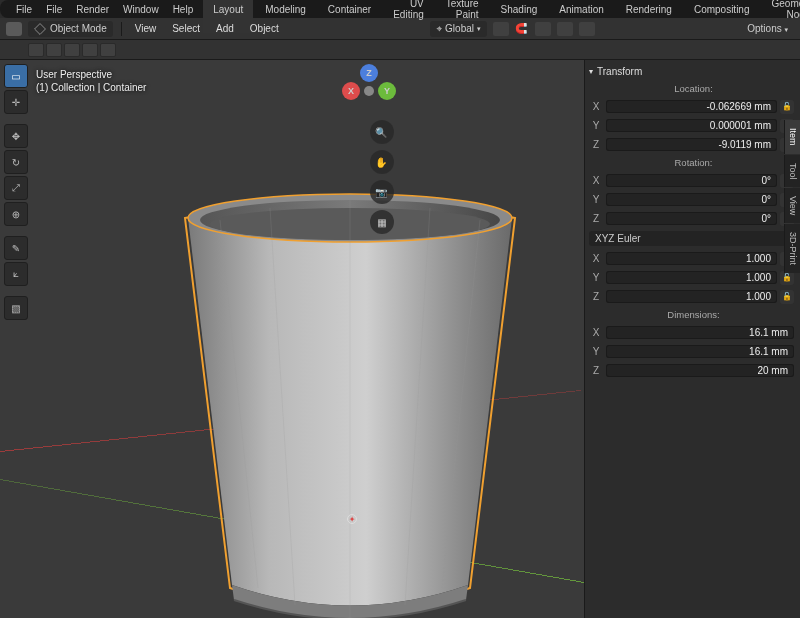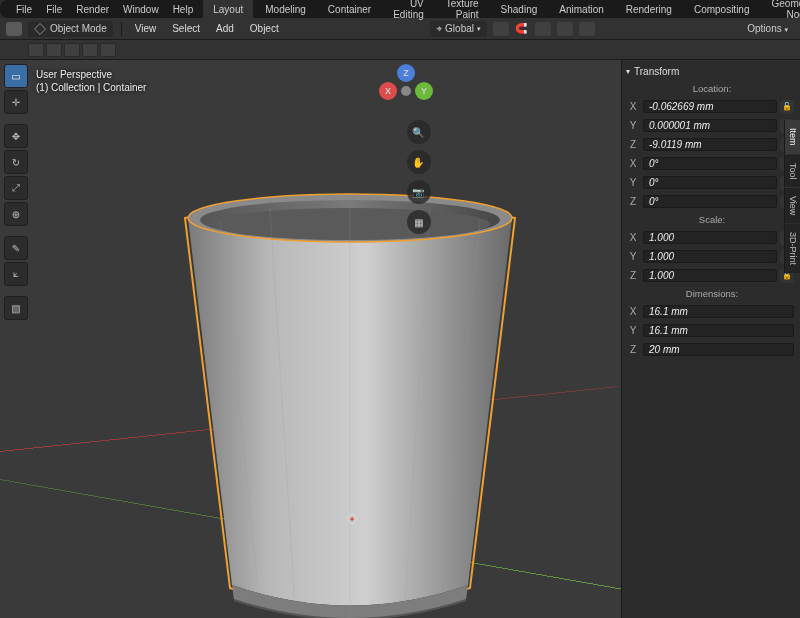--- a/index.html
+++ b/index.html
@@ -52,27 +52,27 @@
 .nav-gizmo .cir { position:absolute; width:18px; height:18px; border-radius:50%; display:flex; align-items:center; justify-content:center; font-size:9px; font-weight:bold; }
 .nav-gizmo .x { background:#dd4c4c; left:0; top:18px; }
 .nav-gizmo .y { background:#6cbb3c; right:0; top:18px; }
 .nav-gizmo .z { background:#4c7fdd; left:18px; top:0; }
 .nav-gizmo .c { position:absolute; width:10px; height:10px; background:#888; border-radius:50%; left:22px; top:22px; }
 
 .cursor3d { position:absolute; left:345px; top:452px; width:14px; height:14px; }
 .cursor3d::before { content:""; position:absolute; inset:2px; border:1px solid #ddd; border-radius:50%; }
 .cursor3d::after { content:"✦"; position:absolute; inset:0; display:flex; align-items:center; justify-content:center; color:#d44; font-size:8px; }
 
-.n-panel { width:179px; background:#2c2c2c; border-left:1px solid #1a1a1a; padding:4px 6px 4px 4px; font-size:10px; color:#ccc; display:flex; flex-direction:column; gap:2px; }
+.n-panel { width:216px; background:#2c2c2c; border-left:1px solid #1a1a1a; padding:4px 6px 4px 4px; font-size:10px; color:#ccc; display:flex; flex-direction:column; gap:2px; }
 .n-panel .section-head { display:flex; align-items:center; padding:2px 0; color:#ddd; font-size:10px; }
 .n-panel .section-head::before { content:"▾"; margin-right:4px; font-size:8px; }
 .n-panel .subhead { color:#aaa; padding:2px 0 2px 4px; font-size:9.5px;text-align:center; }
 .n-panel .row { display:flex; align-items:center; gap:3px; height:15px; margin:1px 0; }
 .n-panel .row .lbl { width:14px; text-align:center; color:#aaa; }
-.n-panel .row .val { flex:1; background:#232323; border-radius:3px; text-align:left; padding:1px 6px; color:#eee; box-shadow:inset 0 0 0 1px #1a1a1a; position:relative;font-style:italic; }
+.n-panel .row .val { flex:1; background:#232323; border-radius:3px; text-align:right; padding:1px 6px; color:#eee; box-shadow:inset 0 0 0 1px #1a1a1a; position:relative; }
 .n-panel .row .lock { width:14px; height:14px; background:#333; border-radius:3px; display:flex; align-items:center; justify-content:center; color:#777; font-size:8px; }
 .n-panel .dropdown { background:#232323; border-radius:3px; padding:2px 6px; display:flex; justify-content:space-between; align-items:center; margin:2px 0; }
 
 .side-tabs { position:absolute; top:60px; right:0; width:16px; display:flex; flex-direction:column; gap:1px; }
 .side-tabs .stab { writing-mode:vertical-rl; padding:8px 2px; background:#232323; color:#bbb; font-size:9px; border-left:1px solid #1a1a1a; cursor:pointer; }
 .side-tabs .stab.active { background:#3a3a3a; color:#fff; }
 </style>
 </head>
 <body>
 
@@ -226,37 +226,41 @@
         <div class="lbl">Y</div>
         <div class="val">0.000001 mm</div>
         <div class="lock">🔓</div>
       </div>
     <div class="row">
         <div class="lbl">Z</div>
         <div class="val">-9.0119 mm</div>
         <div class="lock">🔓</div>
       </div>
 
+    <div class="subhead">Rotation:</div>
     <div class="row">
         <div class="lbl">X</div>
         <div class="val">0°</div>
         <div class="lock">🔓</div>
       </div>
     <div class="row">
         <div class="lbl">Y</div>
         <div class="val">0°</div>
         <div class="lock">🔓</div>
       </div>
     <div class="row">
         <div class="lbl">Z</div>
         <div class="val">0°</div>
         <div class="lock">🔓</div>
       </div>
-
-    <div class="subhead">Scale:</div>
+    <div class="dropdown">
+        <span>XYZ Euler</span>
+        <span style="font-size:7px">▾</span>
+      </div>
+
     <div class="row">
         <div class="lbl">X</div>
         <div class="val">1.000</div>
         <div class="lock">🔓</div>
       </div>
     <div class="row">
         <div class="lbl">Y</div>
         <div class="val">1.000</div>
         <div class="lock">🔓</div>
       </div>

